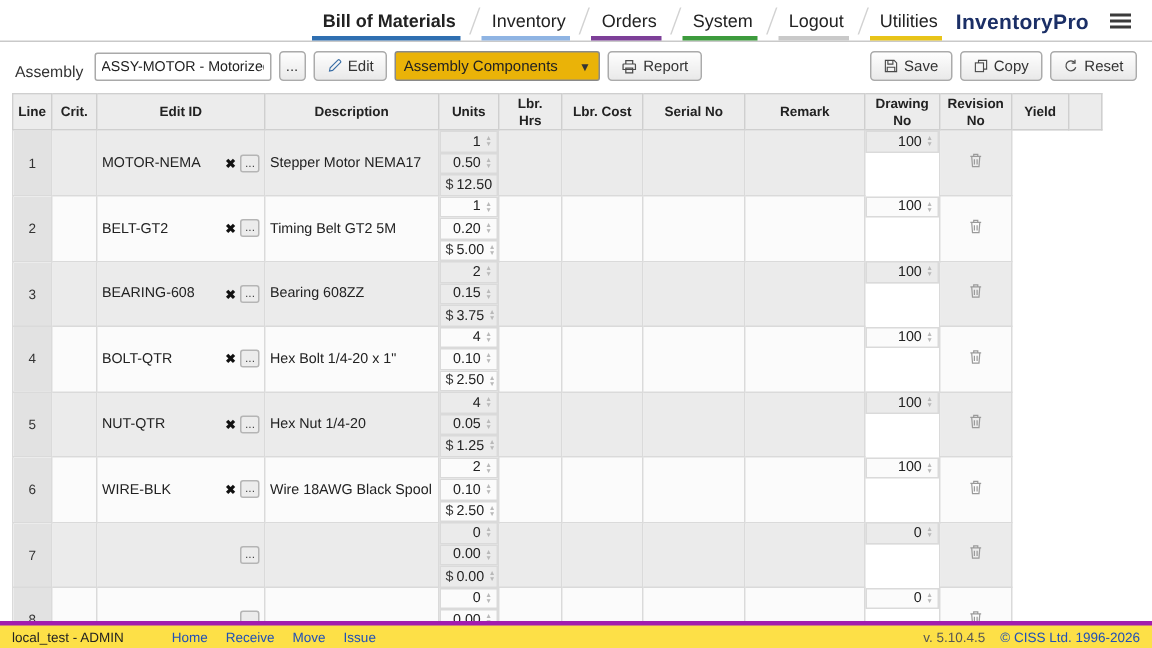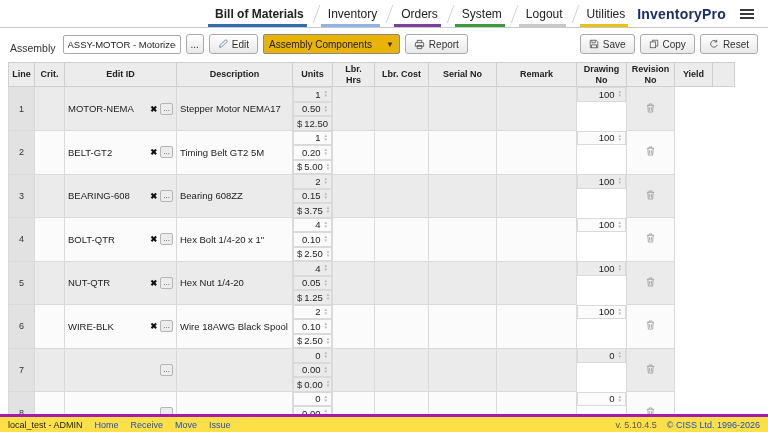--- a/index.html
+++ b/index.html
@@ -57,21 +57,21 @@
           font-size:4.5px; line-height:4px; color:#b8b8b8; cursor:pointer; }
   .spin i { font-style:normal; }
   td.c-trash { text-align:center; padding:0; }
   .trash-btn { display:inline-flex; align-items:center; justify-content:center; cursor:pointer; }
 
   
   .footer { position:absolute; left:0; right:0; bottom:0; height:18px; background:#fde047;
             border-top:3px solid #a21caf; display:flex; align-items:center; justify-content:space-between;
             padding:0 8px; font-size:9px; color:#222; }
   .fleft { display:flex; align-items:center; gap:12px; }
-  .flinks { display:flex; align-items:center; gap:12px; }
+  .flinks { display:flex; align-items:center; gap:12px;margin-left:20px; }
   .flink { color:#1f4fb8; cursor:pointer; }
   .fright { display:flex; gap:10px; }
   .fver { color:#555; }
   .fcopy { color:#1f4fb8; }
   svg { display:block; }
 </style>
 </head>
 <body>
 
 <div class="nav">

